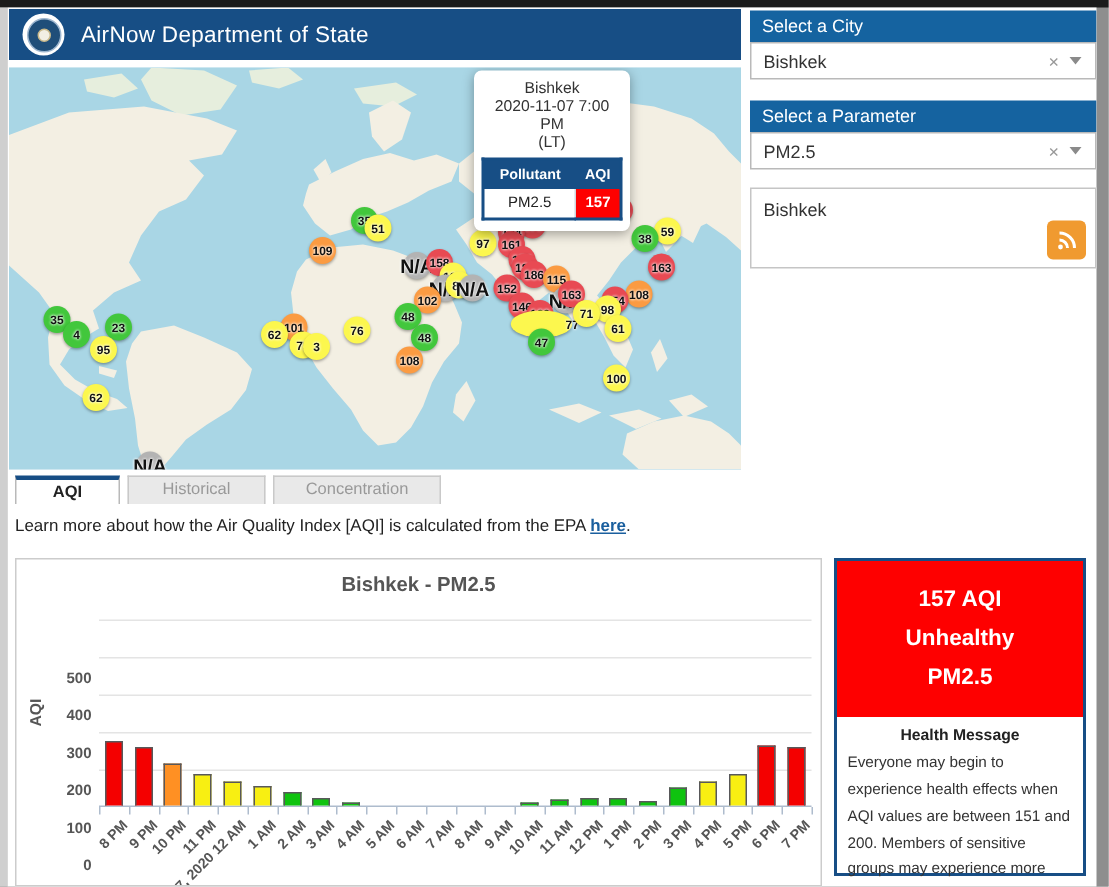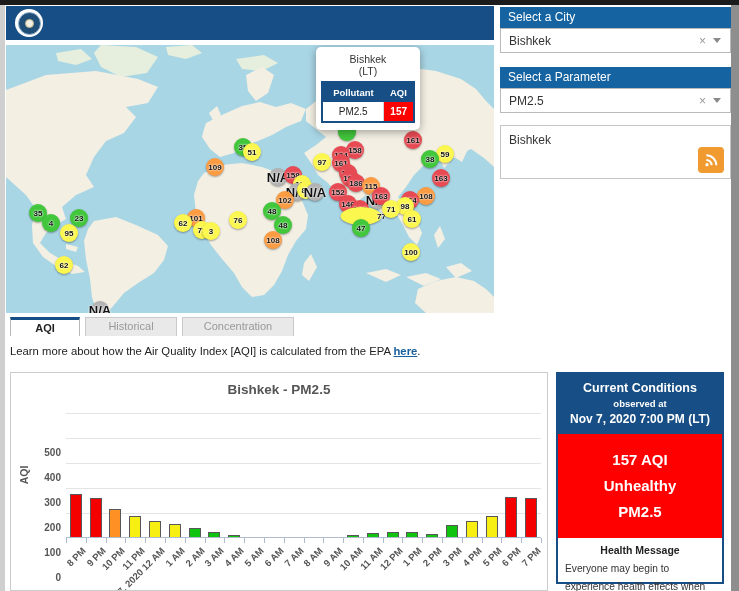--- a/index.html
+++ b/index.html
@@ -95,20 +95,21 @@
 <div id="frame-left"></div>
 
 <div id="page">
 
   <div class="app-header">
     <div class="seal">
       <div class="seal-inner">
           <div class="seal-core"></div>
         </div>
     </div>
+    <div class="app-title">AirNow Department of State</div>
   </div>
 
   <div class="map">
     <svg width="488" height="268" viewBox="0 0 488 268">
       <rect x="0" y="0" width="488" height="268" fill="#a9d6e5"></rect>
 
       <polygon fill="#e6eedd" points="95,0 130,2 152,12 141,28 115,32 95,22 88,8"></polygon>
       <polygon fill="#e6eedd" points="50,8 75,4 86,14 70,20 52,16"></polygon>
       <polygon fill="#e6eedd" points="160,2 186,0 196,8 180,14 162,10"></polygon>
       <polygon fill="#e6eedd" points="230,14 258,10 272,18 256,26 236,24"></polygon>
@@ -188,20 +189,21 @@
         <div class="marker" style="left: 420px; top: 151px; background: rgb(251, 155, 66);">108</div>
         <div class="marker" style="left: 404px; top: 155px; background: rgb(232, 74, 83);">154</div>
         <div class="marker" style="left: 399px; top: 161px; background: rgb(252, 247, 78);">98</div>
         <div class="marker" style="left: 385px; top: 164px; background: rgb(252, 247, 78);">71</div>
         <div class="marker" style="left: 406px; top: 174px; background: rgb(252, 247, 78);">61</div>
         <div class="marker" style="left: 405px; top: 207px; background: rgb(252, 247, 78);">100</div>
       </div>
 
     <div class="popup">
       <div class="popup-city">Bishkek</div>
+      <div class="popup-date">2020-11-07 7:00 PM</div>
       <div class="popup-tz">(LT)</div>
       <table>
         <tbody>
             <tr>
           <th>Pollutant</th>
           <th>AQI</th>
         </tr>
         <tr>
           <td class="pollutant">PM2.5</td>
           <td class="aqi-val" style="background:#fe0000">157</td>
@@ -331,25 +333,20 @@
         <div class="xlabel" style="left: 260.146px;">2 PM</div>
         <div class="xlabel" style="left: 279.938px;">3 PM</div>
         <div class="xlabel" style="left: 299.729px;">4 PM</div>
         <div class="xlabel" style="left: 319.521px;">5 PM</div>
         <div class="xlabel" style="left: 339.312px;">6 PM</div>
         <div class="xlabel" style="left: 359.104px;">7 PM</div>
       </div>
   </div>
 
   <div class="cc-panel">
-    <div class="cc-header" style="background:#174e85">
-      <div class="cc-title">Current Conditions</div>
-      <div class="cc-sub">observed at</div>
-      <div class="cc-date">Nov 7, 2020 7:00 PM (LT)</div>
-    </div>
     <div class="cc-aqi" style="background:#fe0000">
       <div>157 AQI</div>
       <div>Unhealthy</div>
       <div>PM2.5</div>
     </div>
     <div class="cc-health">
       <div class="cc-health-title">Health Message</div>
       <div class="cc-health-body">Everyone may begin to experience health effects when AQI values are between 151 and 200. Members of sensitive groups may experience more serious health effects.</div>
     </div>
   </div>

